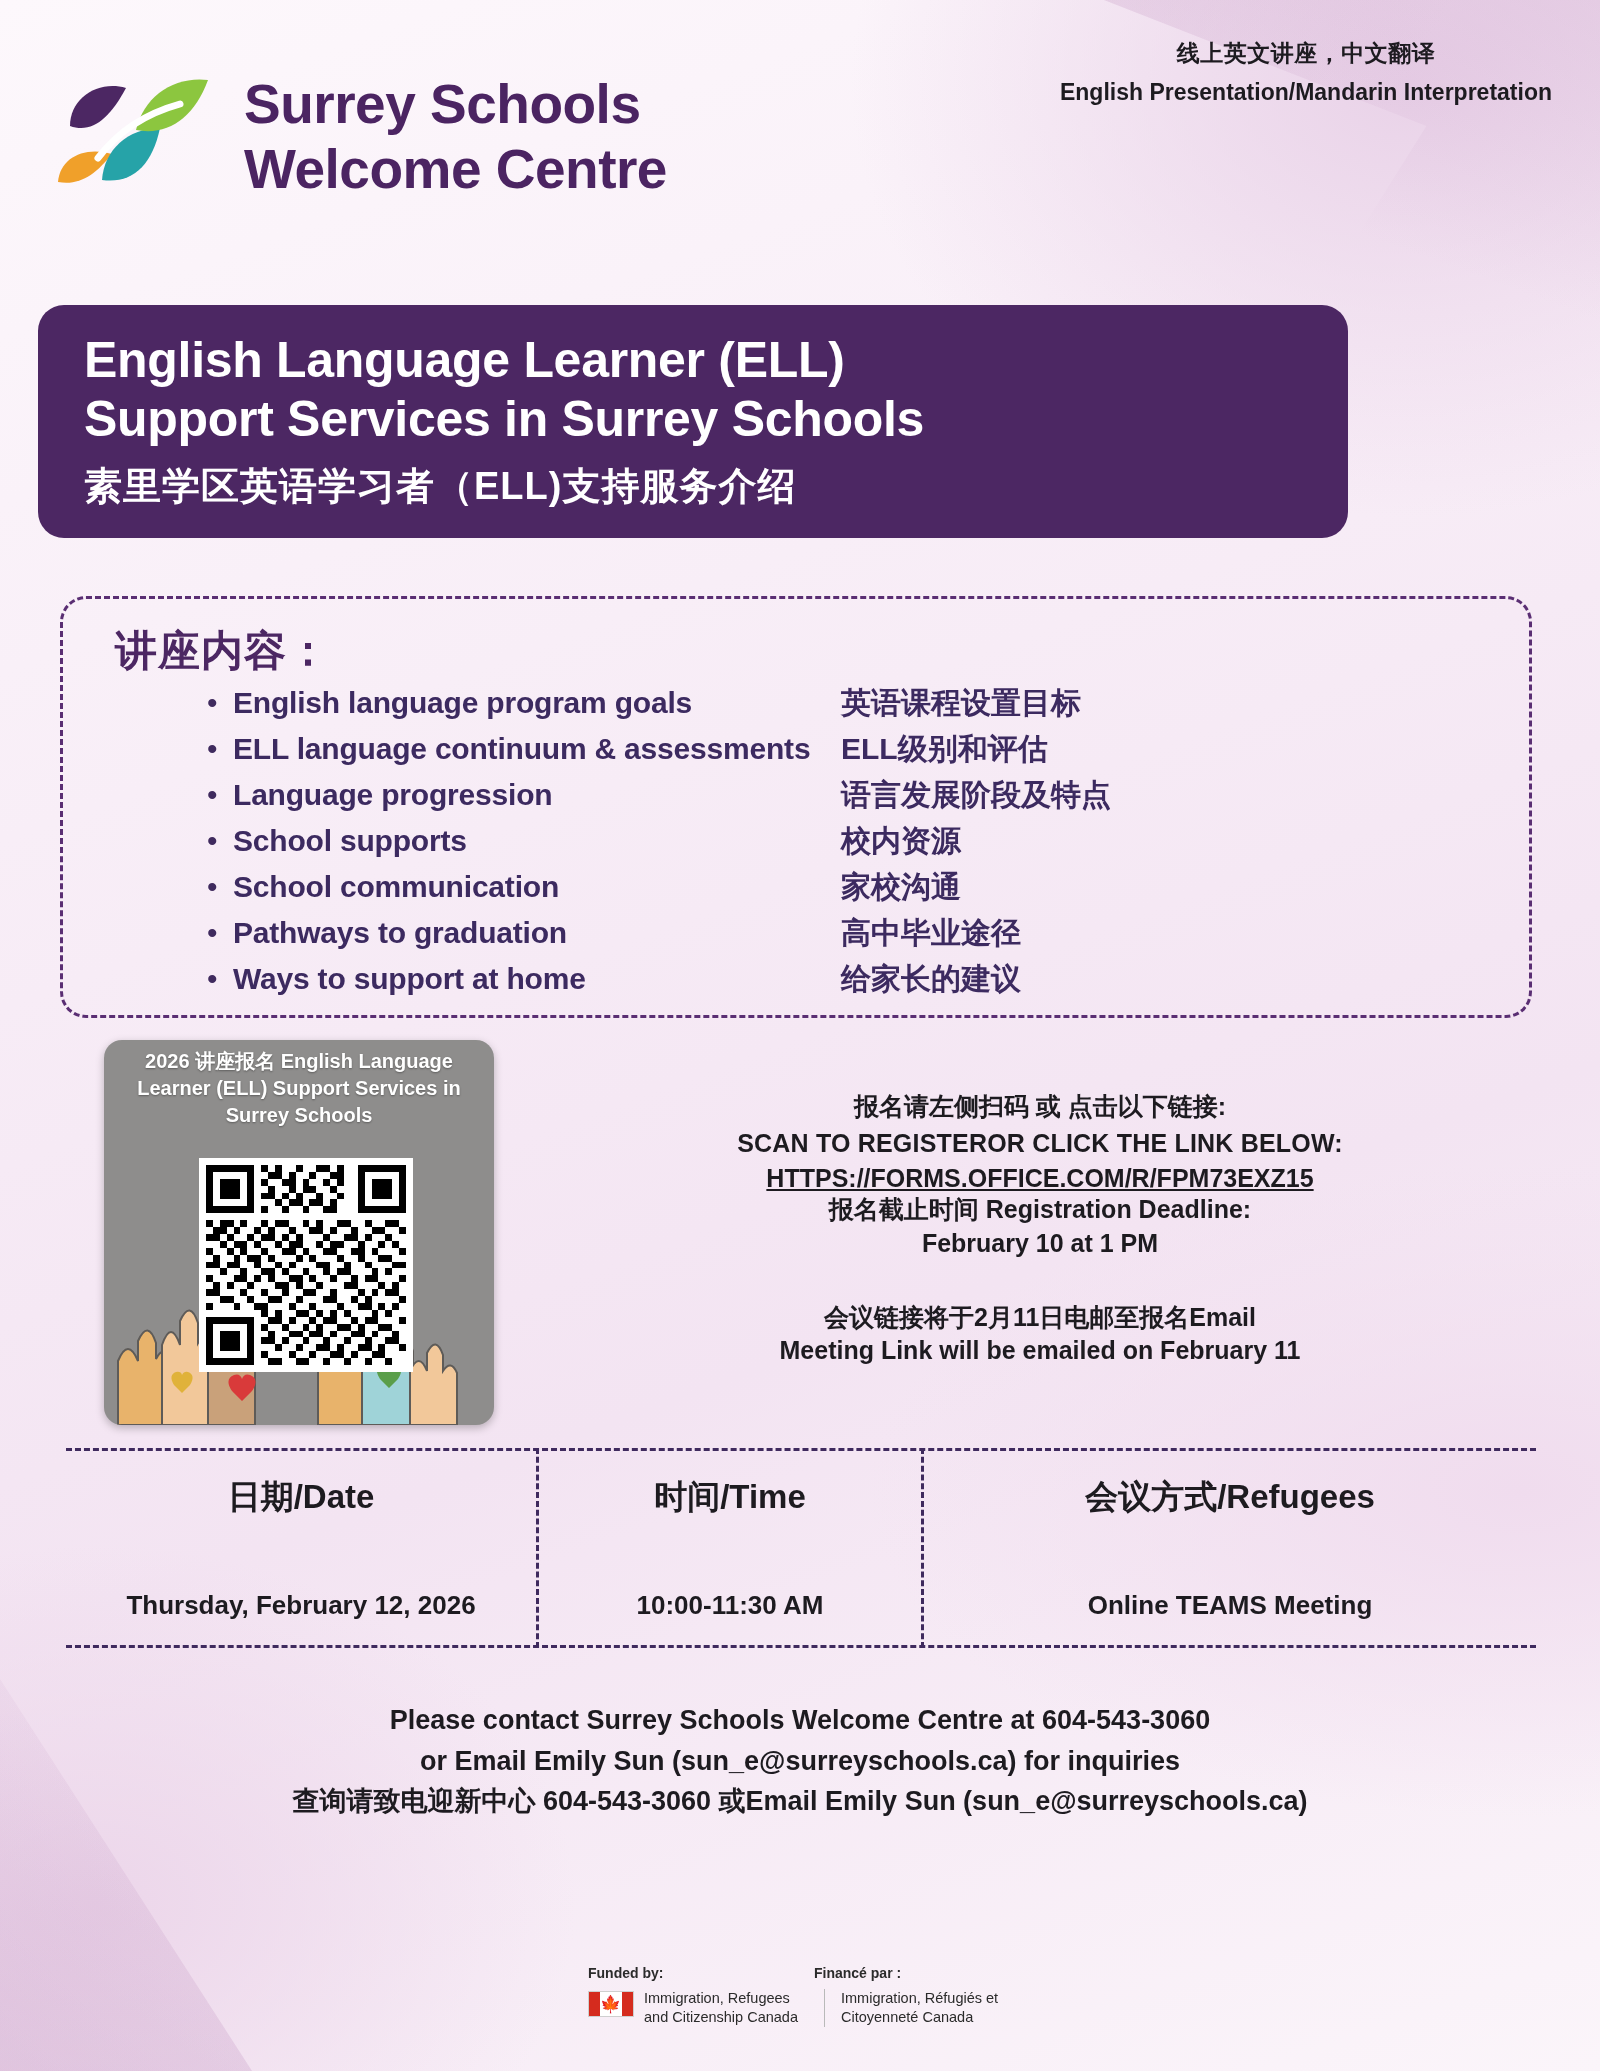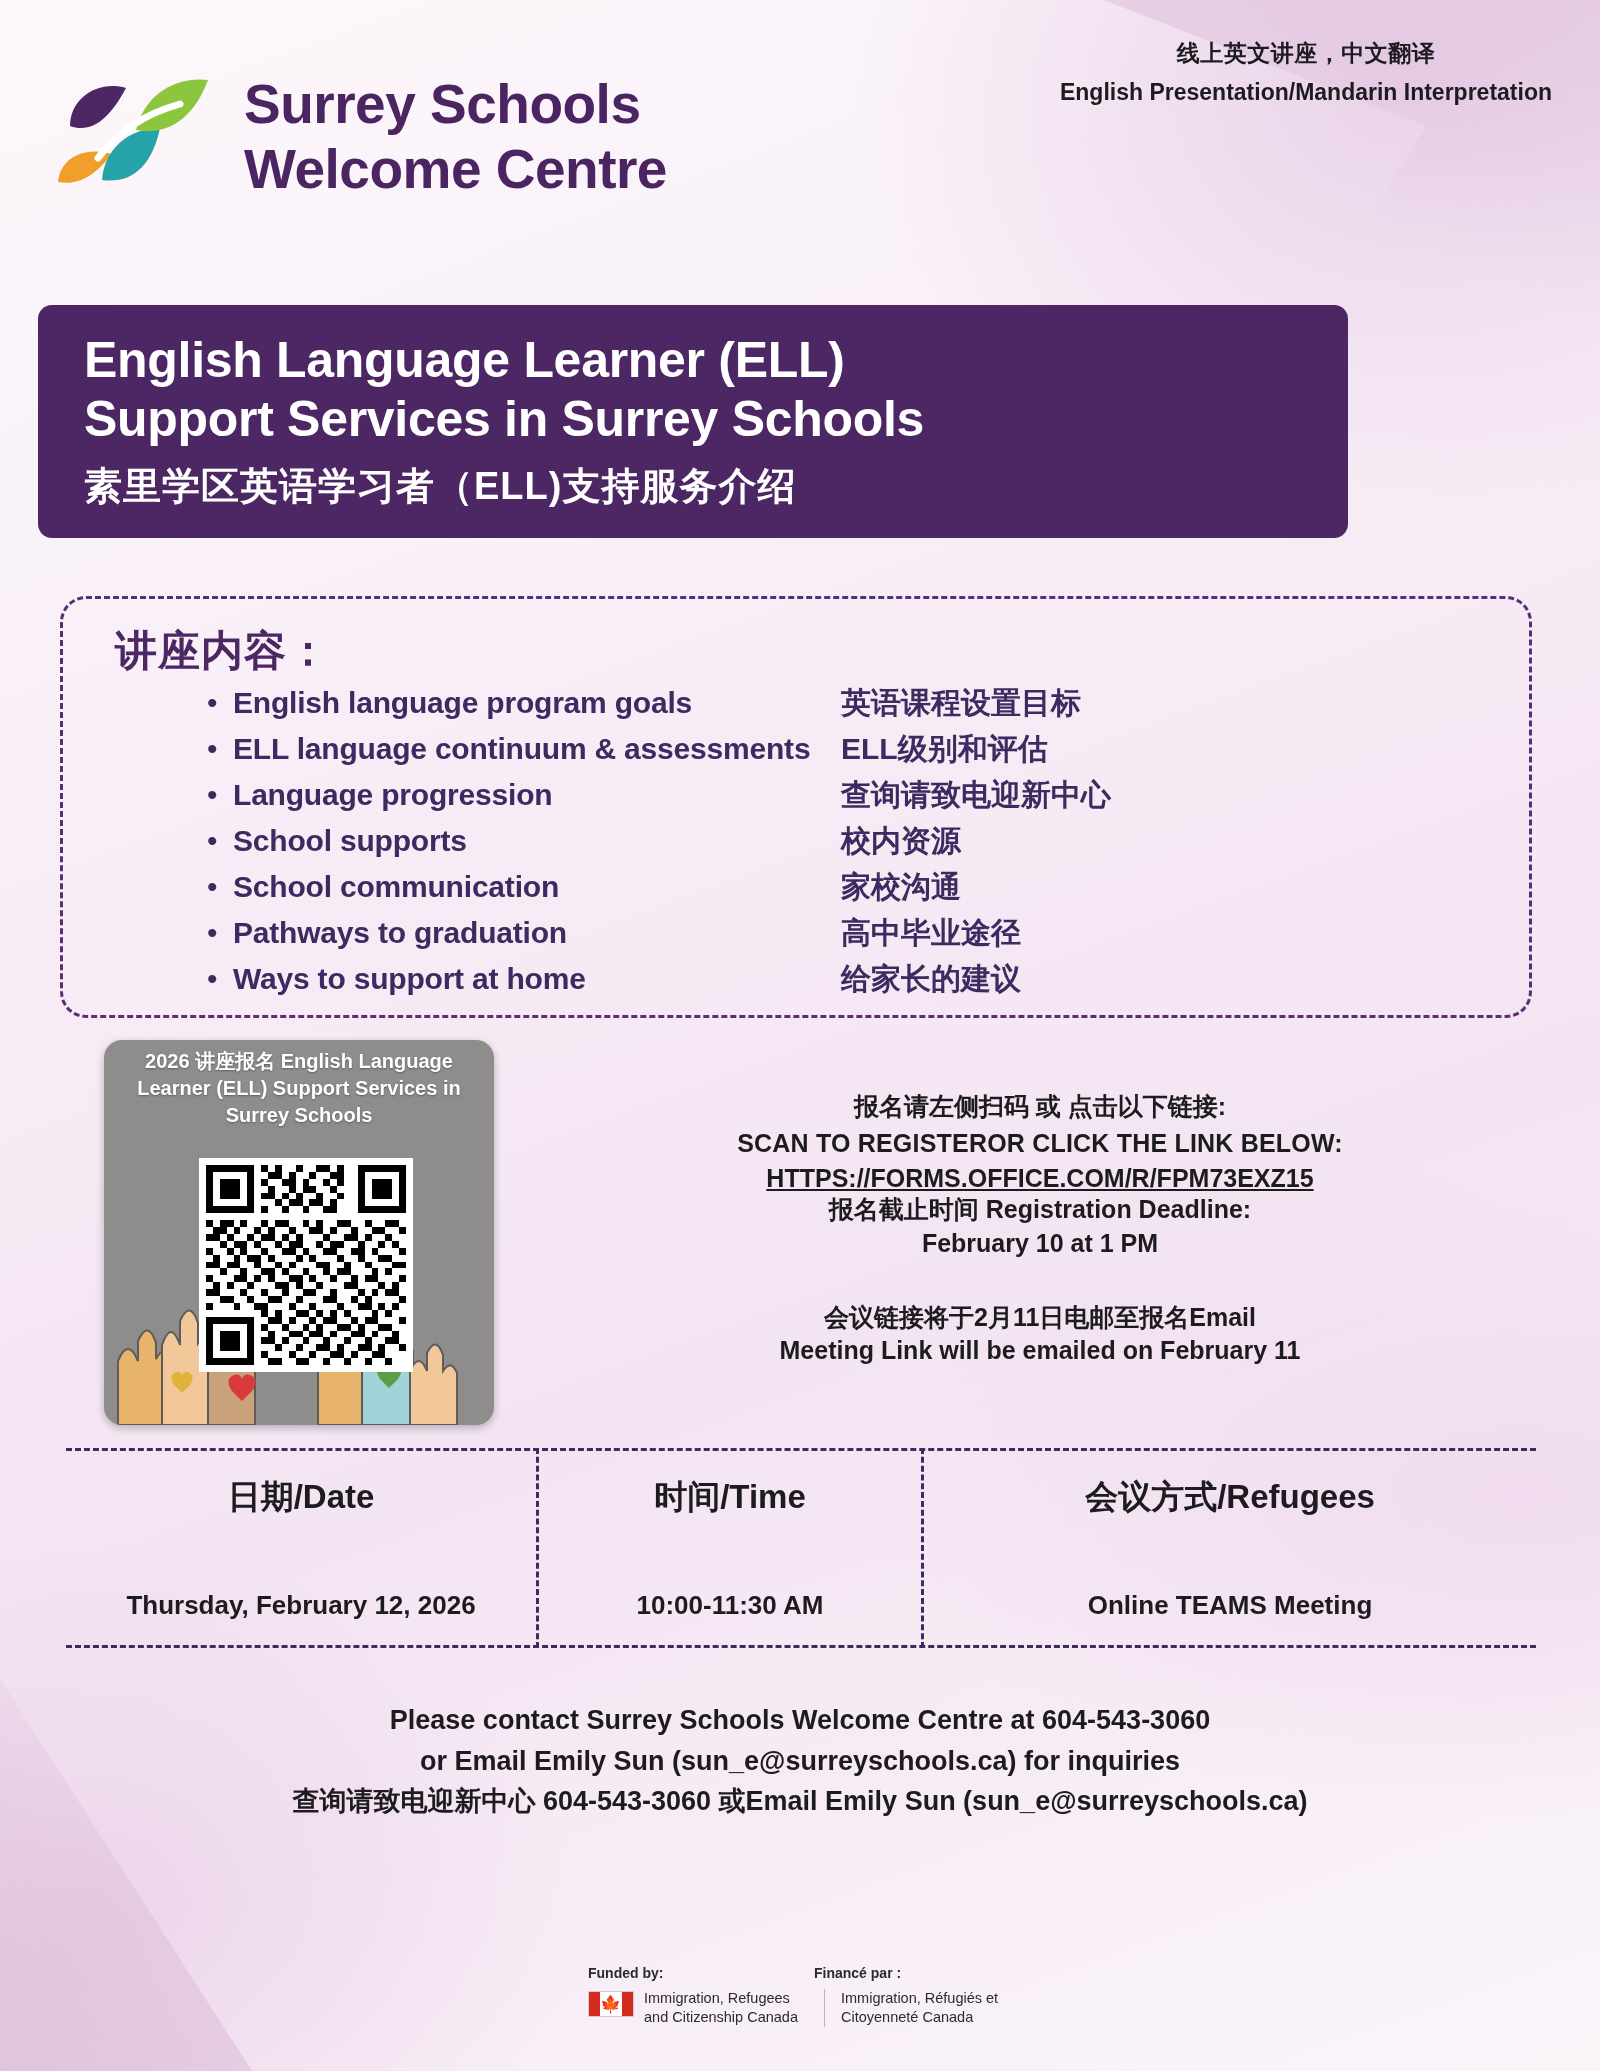--- a/index.html
+++ b/index.html
@@ -89,21 +89,21 @@
     letter-spacing: -0.5px;
   }
 
   
   .title-banner {
     position: absolute;
     left: 38px;
     top: 305px;
     width: 1310px;
     background: #4c2763;
-    border-radius: 14px;
+    border-radius: 26px;
     padding: 26px 42px 26px 46px;
     box-sizing: border-box;
     color: #ffffff;
   }
   .title-en {
     font-size: 50px;
     font-weight: bold;
     line-height: 1.18;
     letter-spacing: -0.3px;
   }
@@ -409,21 +409,21 @@
         <span class="zh">英语课程设置目标</span>
       </li>
       <li>
         <span class="bullet">•</span>
         <span class="en">ELL language continuum &amp; assessments</span>
         <span class="zh">ELL级别和评估</span>
       </li>
       <li>
         <span class="bullet">•</span>
         <span class="en">Language progression</span>
-        <span class="zh">查询请致电迎新中心</span>
+        <span class="zh">语言发展阶段及特点</span>
       </li>
       <li>
         <span class="bullet">•</span>
         <span class="en">School supports</span>
         <span class="zh">校内资源</span>
       </li>
       <li>
         <span class="bullet">•</span>
         <span class="en">School communication</span>
         <span class="zh">家校沟通</span>

